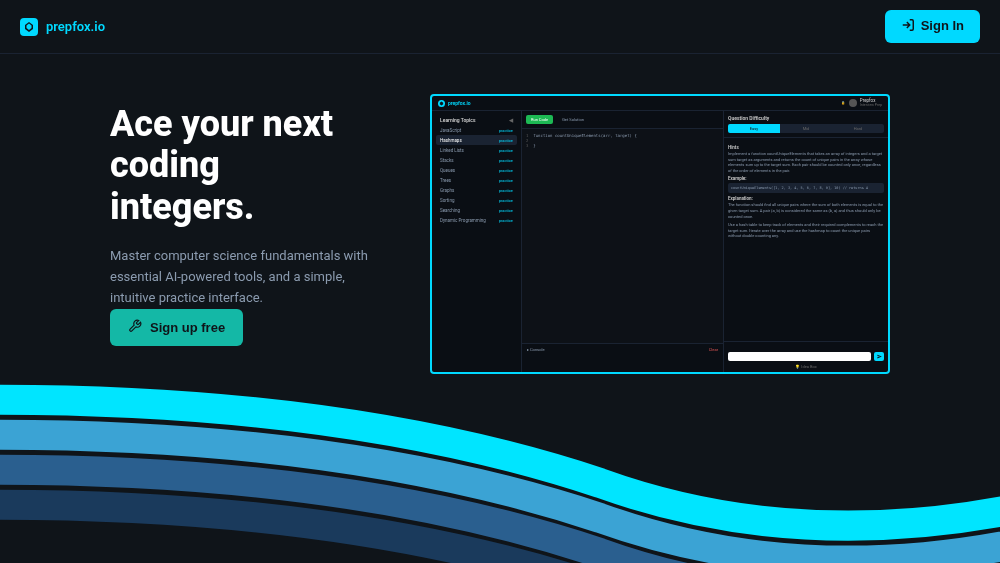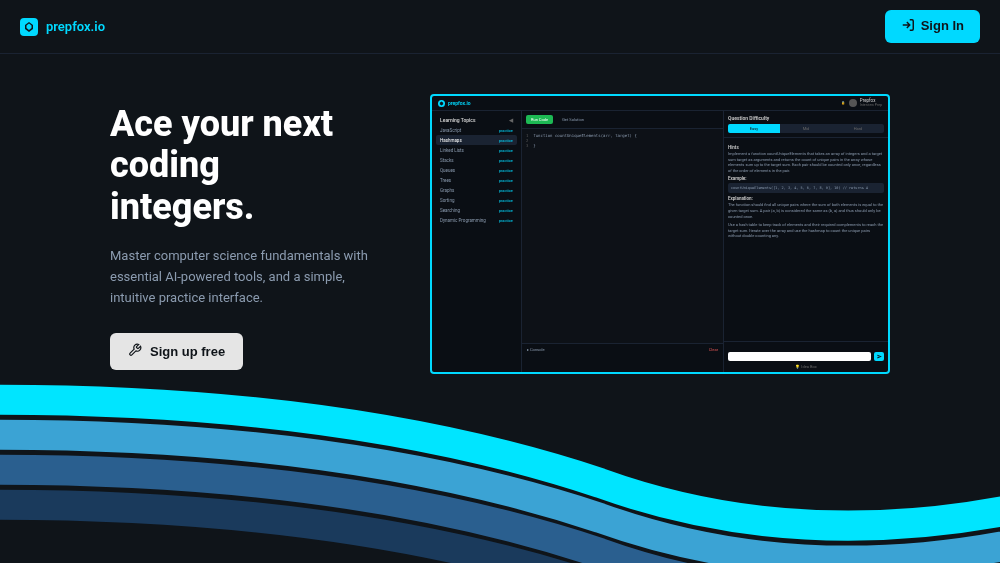--- a/index.html
+++ b/index.html
@@ -61,25 +61,24 @@
     .hero-title {
       font-size: 36px;
       font-weight: 800;
       line-height: 1.15;
       margin-bottom: 18px;
     }
     .hero-sub {
       font-size: 13px;
       color: #8b9baf;
       line-height: 1.6;
-      margin-bottom: 24px;
       max-width: 380px;
     }
     .signup-btn {
-      background: #e5e5e5;
+      background: #14b8a6;
       color: #0f1419;
       border: none;
       padding: 10px 18px;
       border-radius: 6px;
       font-size: 13px;
       font-weight: 600;
       display: flex;
       align-items: center;
       gap: 8px;
       cursor: pointer;

